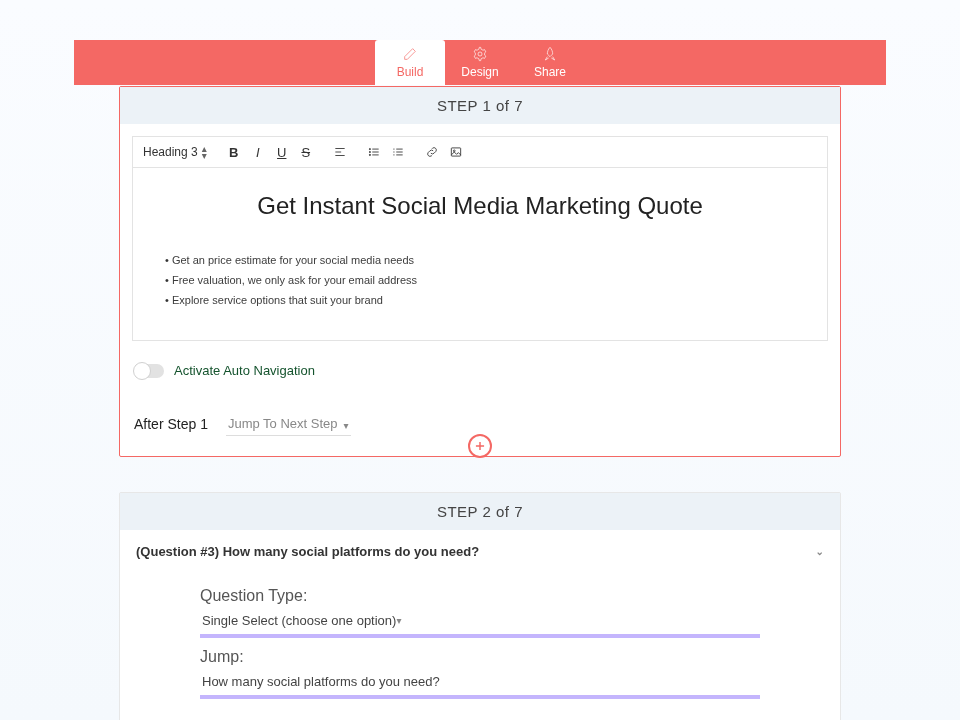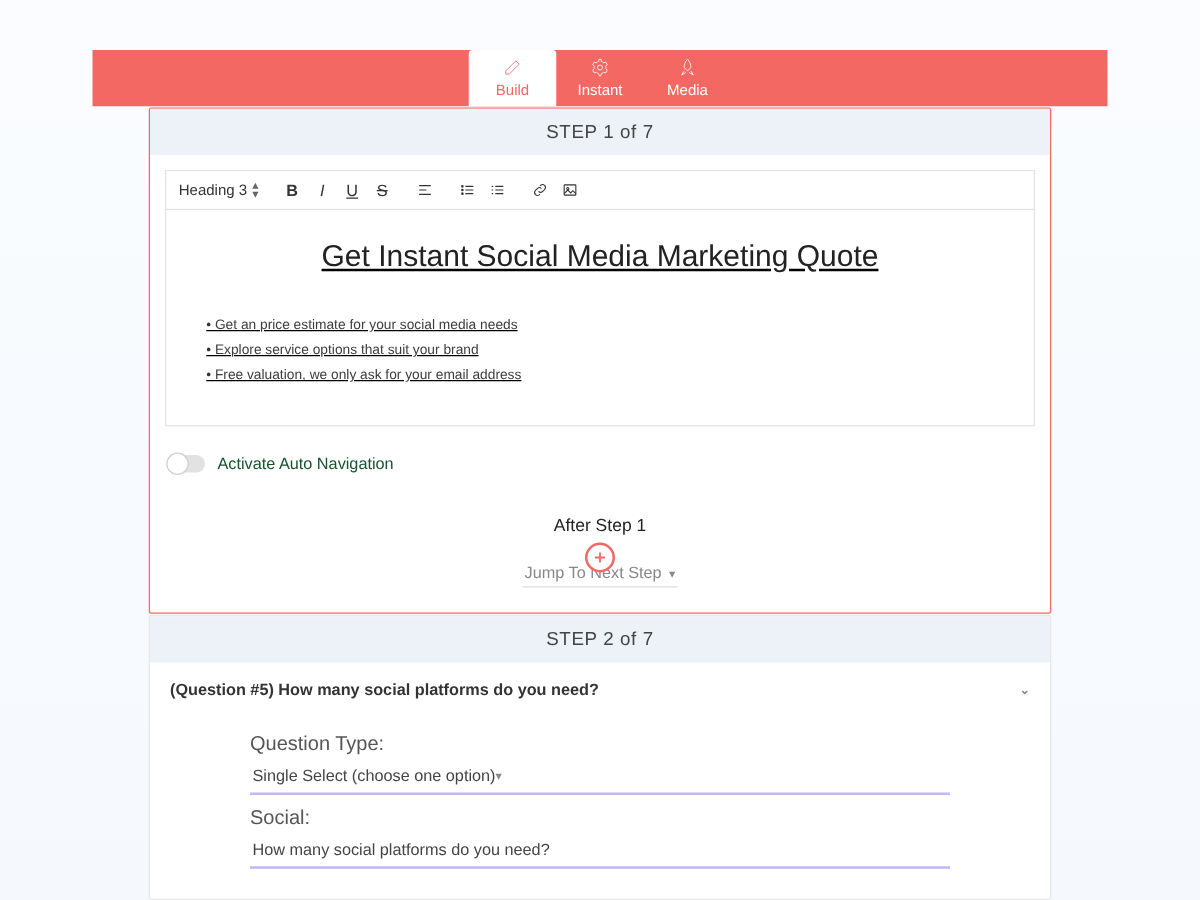--- a/index.html
+++ b/index.html
@@ -18,43 +18,43 @@
 .step1 { top:86px; border:1px solid #f46864; padding-bottom:20px; }
 .step-header { background:#ecf2f7; text-align:center; font-size:15px; color:#444; padding:10px 0; letter-spacing:.5px; }
 
 .editor-box { margin:12px 12px 0 12px; border:1px solid #e3e3e3; }
 .toolbar { display:flex; align-items:center; gap:4px; border-bottom:1px solid #e3e3e3; padding:4px 6px; }
 .heading-sel { font-size:12px; color:#333; padding:2px 4px; display:flex; align-items:flex-start; gap:4px; cursor:pointer; }
 .tb-group { display:flex; align-items:center; gap:2px; margin-left:8px; }
 .tb-btn { width:22px; height:22px; display:flex; align-items:center; justify-content:center; font-size:13px; color:#333; cursor:pointer; border-radius:2px; }
 .tb-btn svg { width:14px; height:14px; stroke:#333; fill:none; stroke-width:1.5; }
 
-.editor-content { padding:18px 20px 30px 20px;text-decoration:underline; }
+.editor-content { padding:18px 20px 30px 20px; }
 .headline { text-align:center; font-size:24px; color:#222; font-weight:500; margin:6px 0 30px 0; }
 .bullets { list-style:none; padding-left:12px; }
 .bullets li { font-size:11px; color:#3c3c3c; padding:4px 0; }
 .bullets li::before { content:"• "; color:#333; }
 
 .toggle-row { display:flex; align-items:center; gap:10px; margin:22px 14px 0 14px; }
 .toggle { width:30px; height:14px; border-radius:8px; background:#e2e2e2; position:relative; cursor:pointer; }
 .toggle::after { content:""; position:absolute; width:16px; height:16px; border-radius:50%; background:#fff; border:1px solid #d0d0d0; left:-1px; top:-2px; }
 .toggle-label { font-size:13px; color:#14532d; }
 
-.afterstep { display:flex; align-items:center; gap:18px; margin:34px 14px 0 14px;flex-direction:column; }
+.afterstep { display:flex; align-items:center; gap:18px; margin:34px 14px 0 14px; }
 .afterstep-label { font-size:14px; color:#222; }
 .jump-select { font-size:13px; color:#888; border:none; border-bottom:1px solid #ddd; padding:4px 2px; cursor:pointer; display:flex; align-items:flex-end; gap:6px; }
 
 .add-btn { position:absolute; left:50%; top:446px; transform:translate(-50%,-50%); width:24px; height:24px; border-radius:50%; background:#fff; border:2px solid #f46864; display:flex; align-items:center; justify-content:center; cursor:pointer; z-index:5; }
 .add-btn svg { stroke:#f46864; }
 
 .step2 { top:492px; border:1px solid #e7e7e7; }
 .q-row { display:flex; justify-content:space-between; align-items:center; padding:14px 16px; font-size:13px; font-weight:600; color:#333; cursor:pointer; }
 .q-body { padding:4px 80px 24px 80px; }
 .field-label { font-size:16px; color:#555; margin-top:10px; margin-bottom:2px; }
-.field-input { width:100%; border:none; border-bottom:2px solid #c4b5fd; padding:6px 2px; font-size:13px; color:#444; background:transparent; display:flex; align-items:center; }
+.field-input { width:100%; border:none; border-bottom:4px solid #c4b5fd; padding:6px 2px; font-size:13px; color:#444; background:transparent; display:flex; align-items:center; }
 .chev { font-size:10px; color:#888; }
 .updown { font-size:10px; color:#666; line-height:7px; }
 </style>
 </head>
 <body>
 
 <div class="canvas">
 
   <div class="topbar">
     <div class="tabs">
@@ -62,27 +62,27 @@
         <svg viewBox="0 0 24 24">
             <path d="M4 20h4L20 8l-4-4L4 16v4z"></path>
           </svg>
         <span>Build</span>
       </div>
       <div class="tab">
         <svg viewBox="0 0 24 24">
             <circle cx="12" cy="12" r="3"></circle>
             <path d="M19 12a7 7 0 0 0-.2-1.6l2-1.6-2-3.4-2.4 1a7 7 0 0 0-2.8-1.6L13 2h-2l-.6 2.8a7 7 0 0 0-2.8 1.6l-2.4-1-2 3.4 2 1.6A7 7 0 0 0 5 12a7 7 0 0 0 .2 1.6l-2 1.6 2 3.4 2.4-1a7 7 0 0 0 2.8 1.6L11 22h2l.6-2.8a7 7 0 0 0 2.8-1.6l2.4 1 2-3.4-2-1.6c.1-.5.2-1 .2-1.6z"></path>
           </svg>
-        <span>Instant</span>
+        <span>Design</span>
       </div>
       <div class="tab">
         <svg viewBox="0 0 24 24">
             <path d="M12 2c3 3 4 7 4 10l-4 4-4-4c0-3 1-7 4-10zM8 16l-3 5 5-3M16 16l3 5-5-3"></path>
           </svg>
-        <span>Media</span>
+        <span>Share</span>
       </div>
     </div>
   </div>
 
   <div class="panel step1">
     <div class="step-header">STEP 1 of 7</div>
 
     <div class="editor-box">
       <div class="toolbar">
         <div class="heading-sel">
@@ -138,22 +138,22 @@
                 <path d="M4 17l5-5 4 4 3-3 4 4"></path>
               </svg>
             </div>
         </div>
       </div>
 
       <div class="editor-content">
         <div class="headline">Get Instant Social Media Marketing Quote</div>
         <ul class="bullets">
           <li>Get an price estimate for your social media needs</li>
+          <li>Free valuation, we only ask for your email address</li>
           <li>Explore service options that suit your brand</li>
-          <li>Free valuation, we only ask for your email address</li>
         </ul>
       </div>
     </div>
 
     <div class="toggle-row">
       <div class="toggle"></div>
       <span class="toggle-label">Activate Auto Navigation</span>
     </div>
 
     <div class="afterstep">
@@ -168,31 +168,31 @@
   <div class="add-btn">
     <svg width="14" height="14" viewBox="0 0 24 24" stroke-width="2.5">
         <path d="M12 5v14M5 12h14"></path>
       </svg>
   </div>
 
   <div class="panel step2">
     <div class="step-header">STEP 2 of 7</div>
 
     <div class="q-row">
-      <span>(Question #5) How many social platforms do you need?</span>
+      <span>(Question #3) How many social platforms do you need?</span>
       <span class="chev">⌄</span>
     </div>
 
     <div class="q-body">
       <div class="field-label">Question Type:</div>
       <div class="field-input">
         <span>Single Select (choose one option)</span>
         <span class="chev">▾</span>
       </div>
 
-      <div class="field-label">Social:</div>
+      <div class="field-label">Jump:</div>
       <div class="field-input">
         <span>How many social platforms do you need?</span>
       </div>
     </div>
   </div>
 
 </div>
 
 </body></html>

